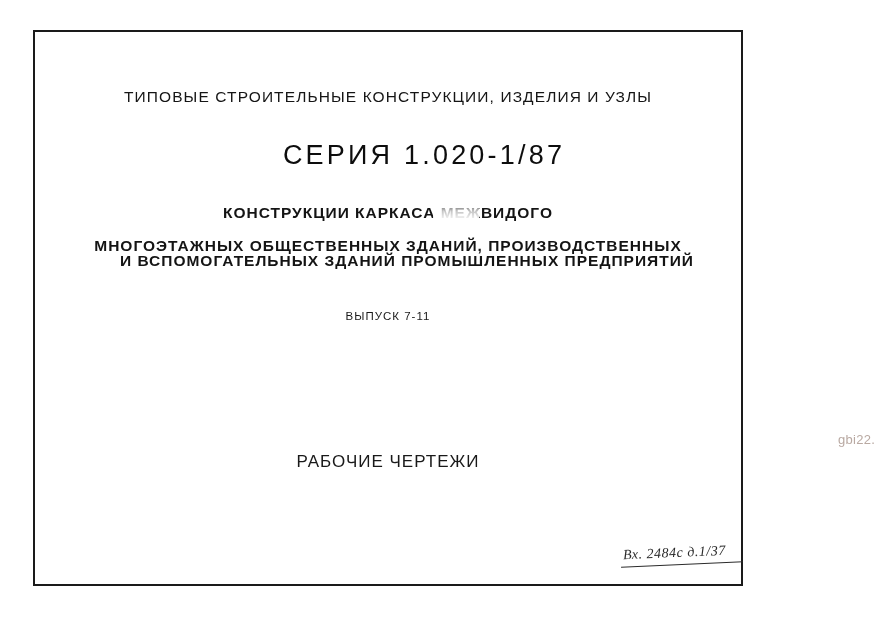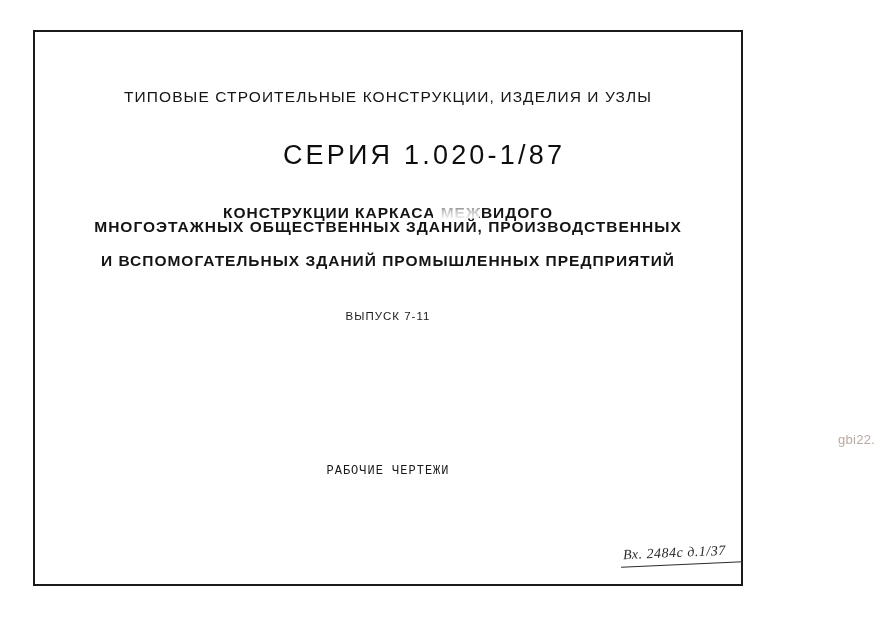--- a/index.html
+++ b/index.html
@@ -65,51 +65,51 @@
     padding-left: 36px;
   }
   .t-sub1 {
     top: 172px;
     font-size: 15.5px;
     letter-spacing: 1.0px;
     font-weight: 600;
     color: #141414;
   }
   .t-sub2 {
-    top: 186px;
+    top: 205px;
     font-size: 15.5px;
     letter-spacing: 1.0px;
     font-weight: 600;
     color: #141414;
   }
   .t-sub3 {
     top: 220px;
     font-size: 15.5px;
     letter-spacing: 1.0px;
     font-weight: 600;
     color: #141414;
+    padding-left: 19px;
   }
   .t-issue {
     top: 278px;
     font-size: 11.5px;
     letter-spacing: 1.0px;
     color: #191919;
   }
   .t-title {
     top: 316px;
     font-size: 15px;
     letter-spacing: 1.6px;
     color: #111111;
   }
   .t-working {
-    top: 432px;
-    font-size: 12px;
+    top: 420px;
+    font-size: 17px;
     letter-spacing: 1.0px;
     color: #191919;
-    font-family: Liberation Mono, monospace;
   }
   
   .faded-overlay {
     position: absolute;
     top: 168px;
     left: 398px;
     width: 46px;
     height: 20px;
     background: linear-gradient(180deg, rgba(255,255,255,0.05) 0%, rgba(255,255,255,0.75) 55%, rgba(255,255,255,0.97) 100%);
     pointer-events: none;

